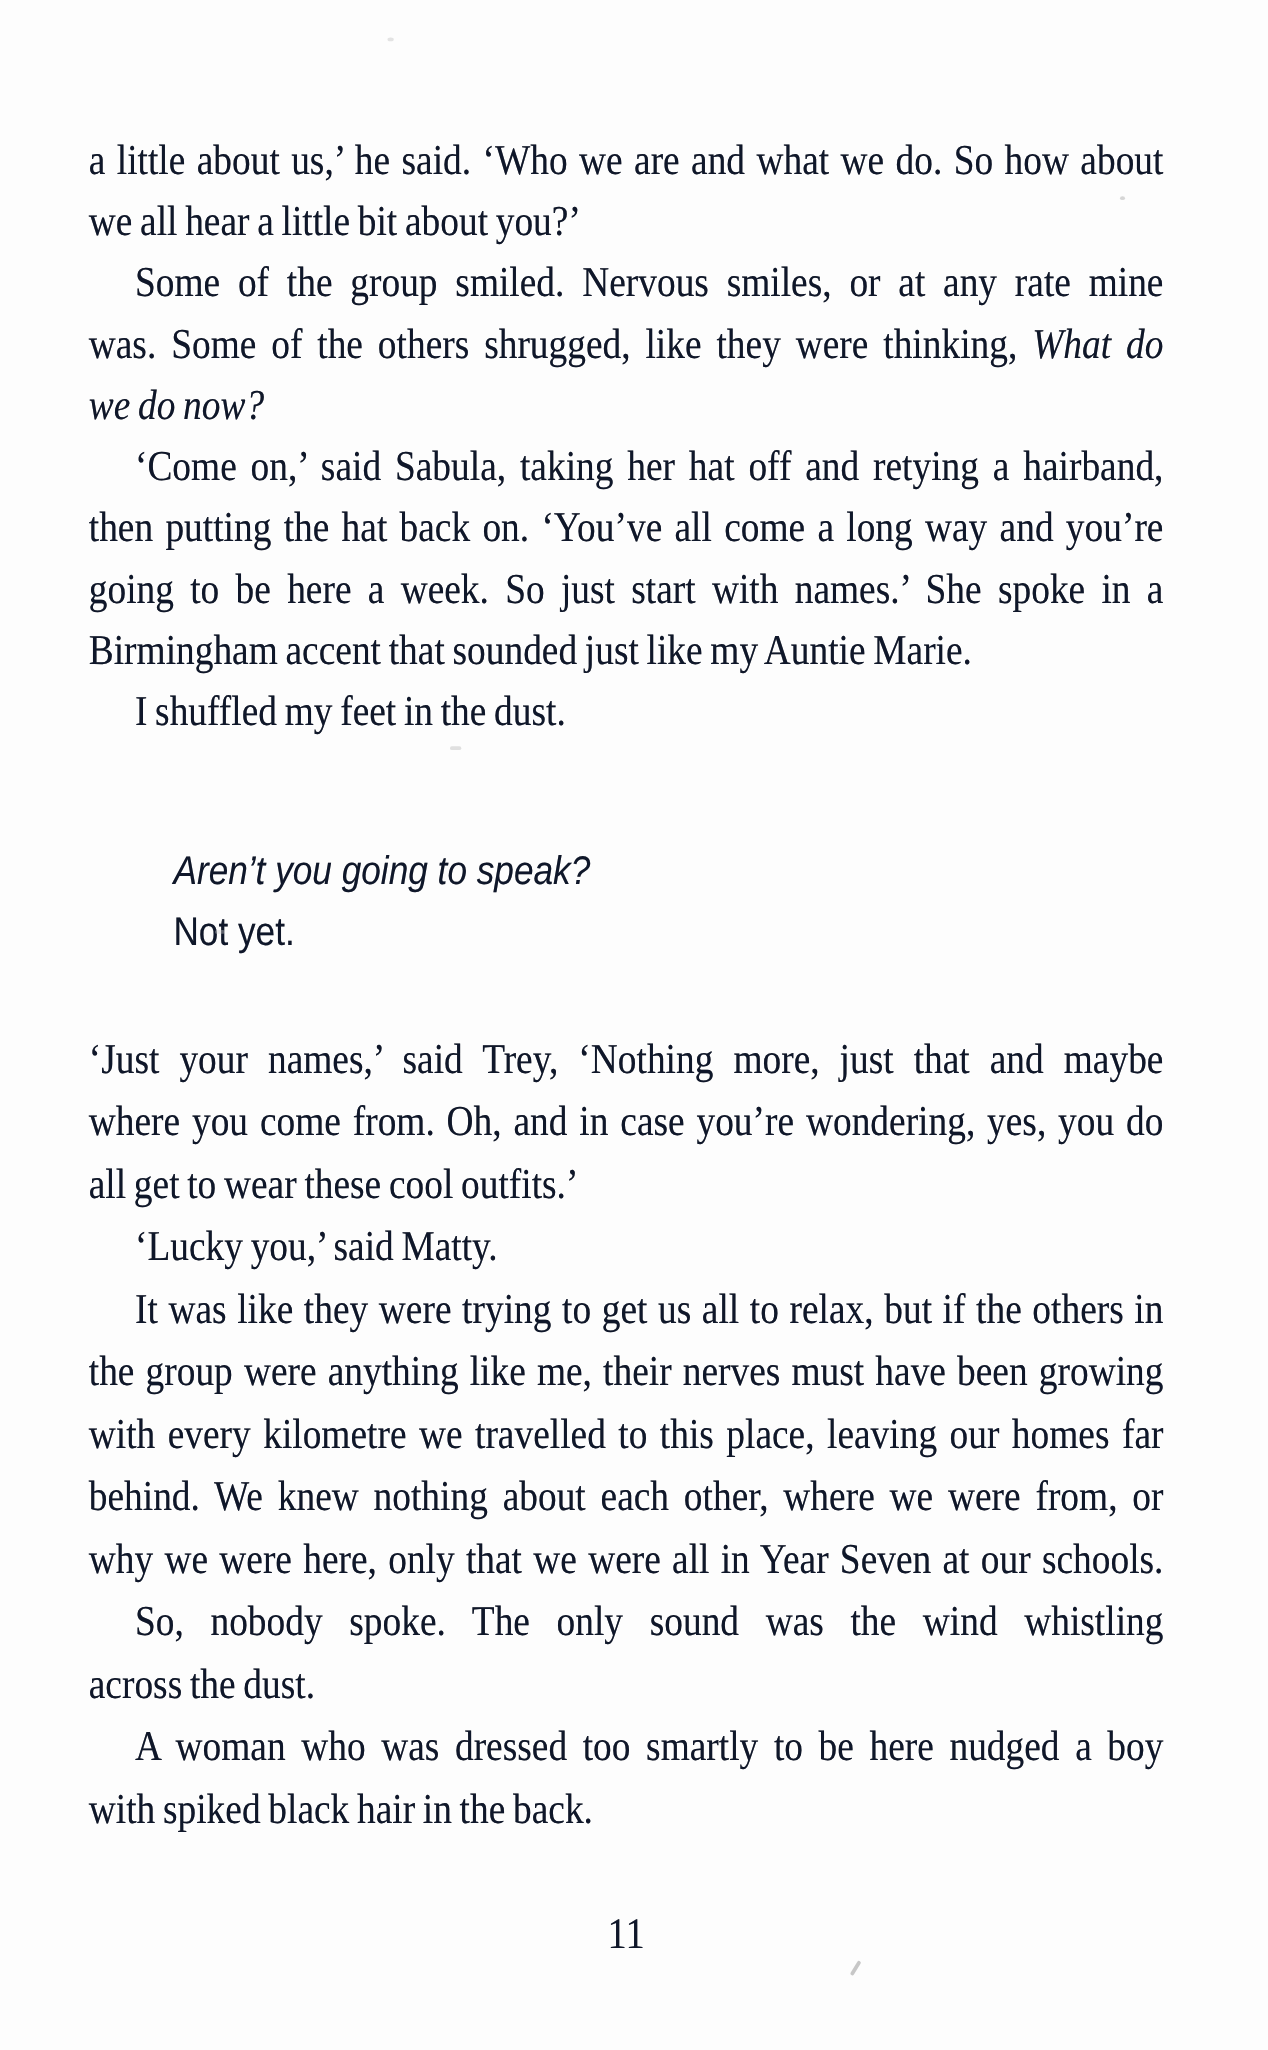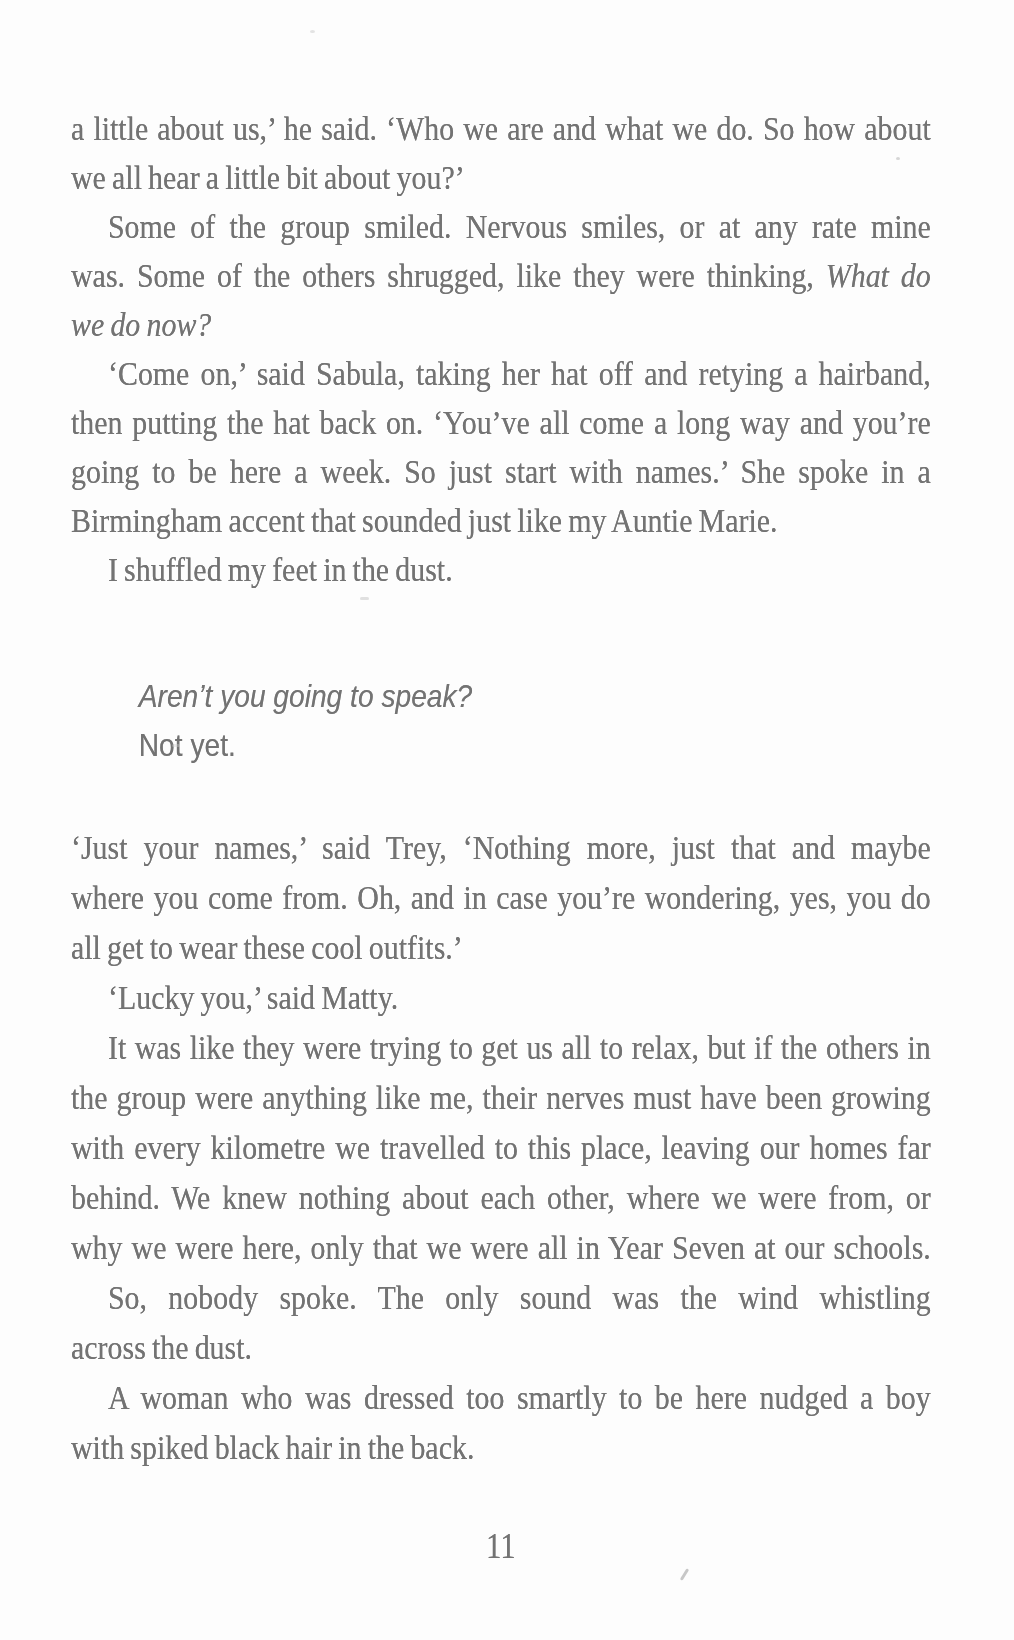--- a/index.html
+++ b/index.html
@@ -6,21 +6,21 @@
     margin: 0;
     padding: 0;
     background: #fdfdfd;
   }
   .page {
     position: relative;
     width: 1014px;
     height: 1640px;
     background: #fdfdfd;
     overflow: hidden;
-    color: #737373;
+    color: #0f172a;
     font-family: "Liberation Serif", serif;
   }
   .text-block {
     position: absolute;
     left: 71px;
     top: 104px;
     width: 977px;               
     transform: scaleX(0.88);    
     transform-origin: top left;
   }

